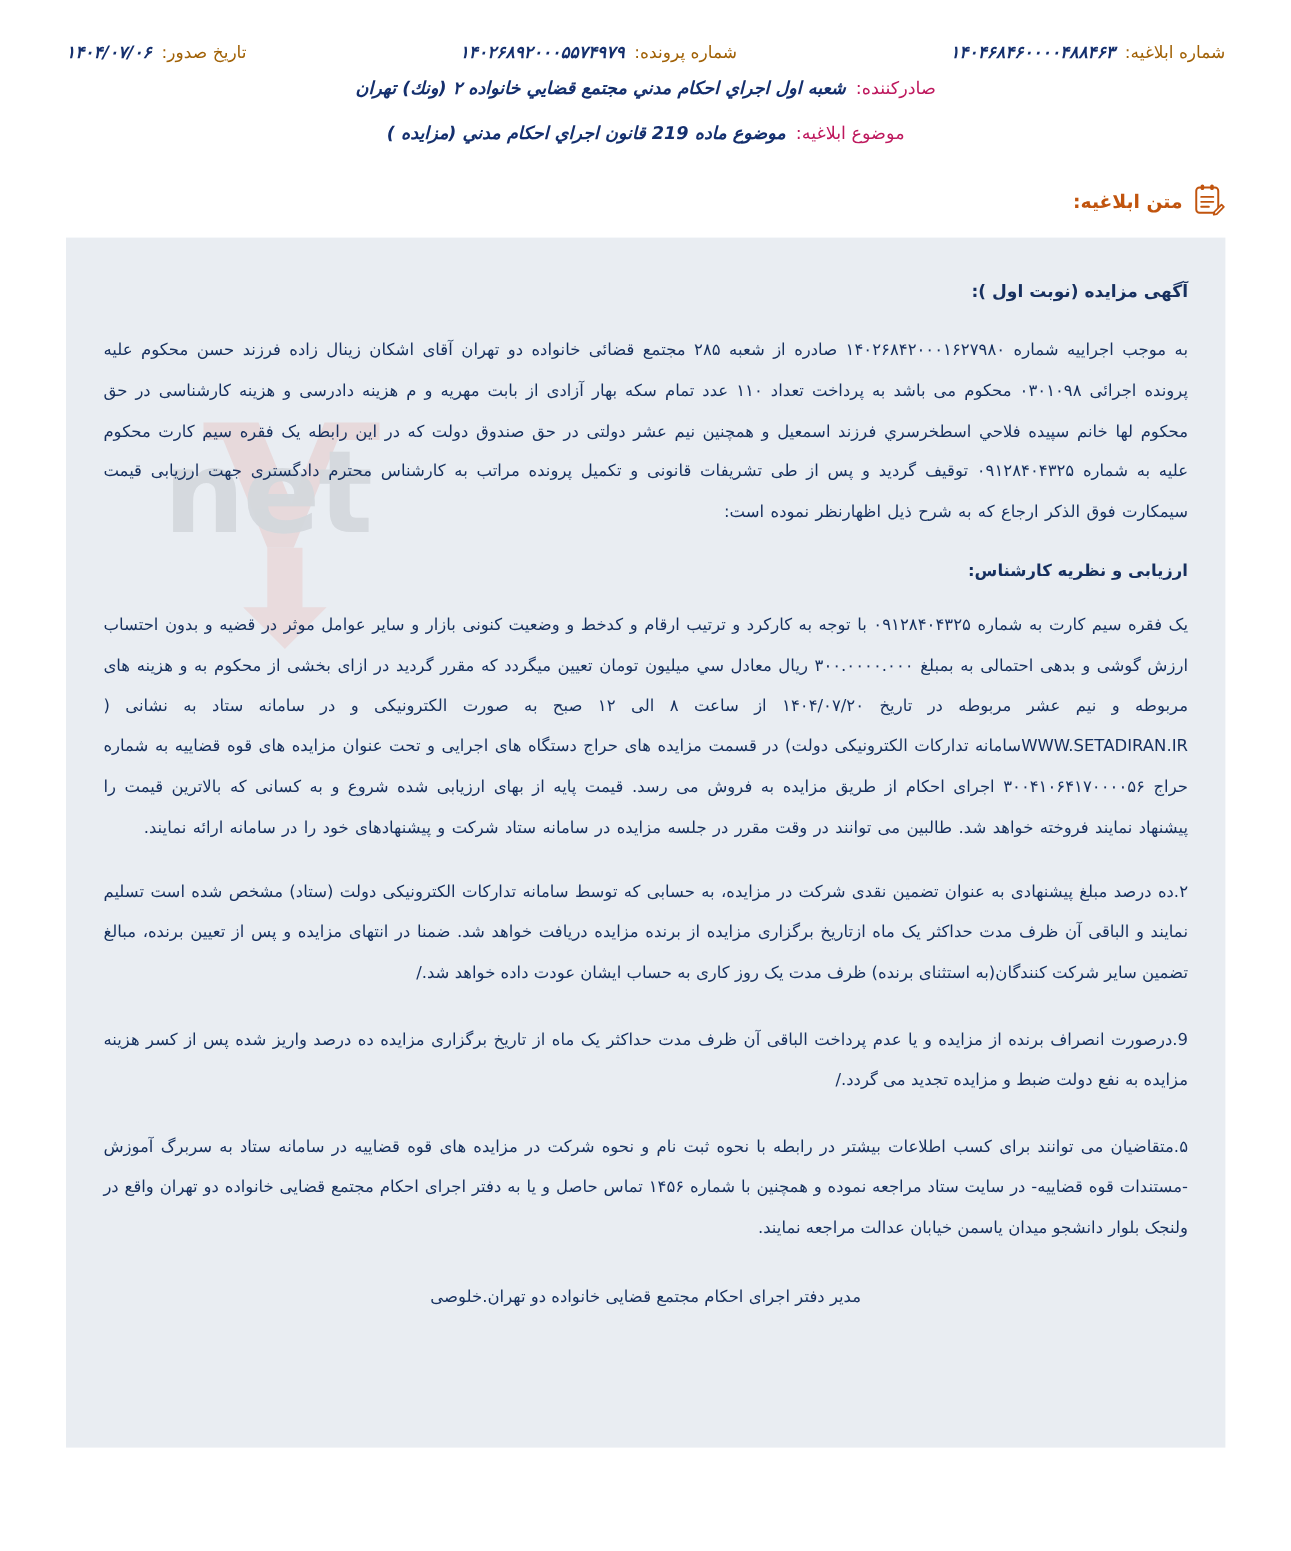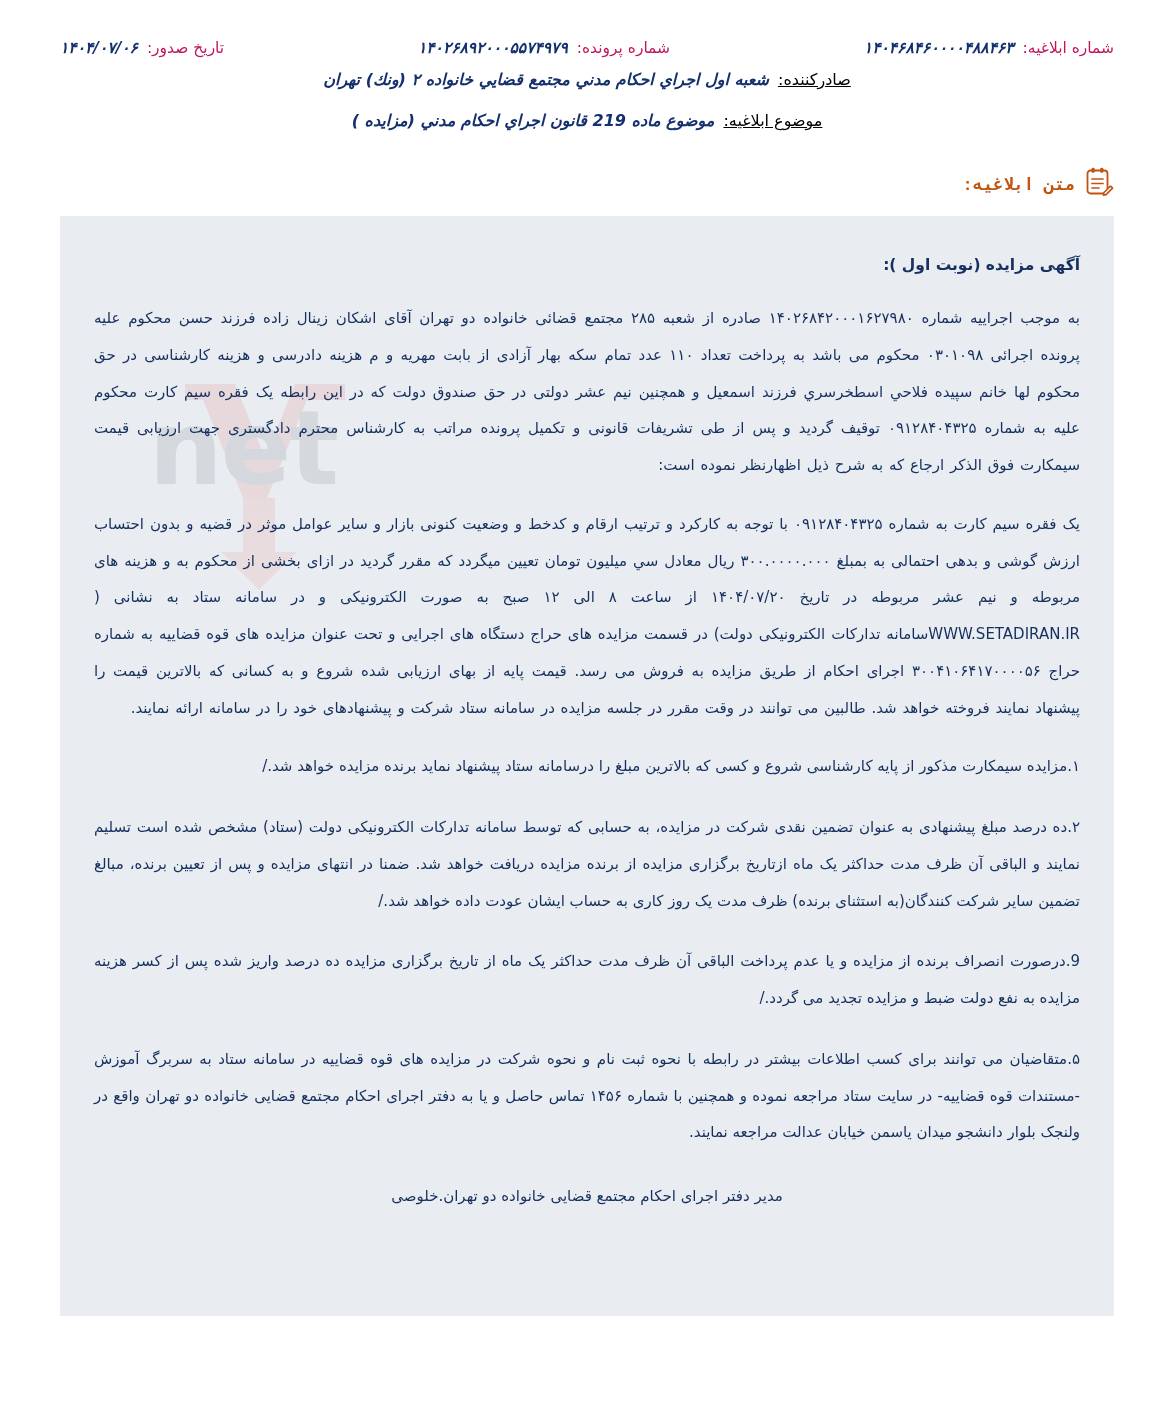--- a/index.html
+++ b/index.html
@@ -32,56 +32,55 @@
     padding-top: 48px;
     height: 38px;
   }
   .meta-cell {
     white-space: nowrap;
     font-size: 15.5px;
     color: #2b4b8c;
     letter-spacing: 0;
   }
   .meta-label {
-    color: #be185d;
+    color: #a16207;
     font-weight: normal;
   }
   .meta-value {
     color: #15306e;
     font-weight: bold;
     margin-right: 4px;
     font-style: italic;
   }
 
   .meta-line {
     padding: 0 60px;
     text-align: center;
     direction: rtl;
     font-size: 16px;
     margin-top: 22px;
   }
-  .meta-line .meta-label { color: #000000; text-decoration: underline; }
+  .meta-line .meta-label { color: #be185d; }
   .meta-line .meta-value { color: #15306e; font-weight: bold; }
 
   
   .section-head {
     display: flex;
     flex-direction: row;
     align-items: center;
     justify-content: flex-start;
     gap: 9px;
     padding: 0 60px;
     margin-top: 36px;
     direction: rtl;
   }
   .section-head-title {
     color: #c1540e;
     font-weight: bold;
     font-size: 17px;
-    font-family: Liberation Mono, monospace;
   }
   .doc-icon { display: block; }
 
   
   .body-panel {
     position: relative;
     margin: 14px 60px 0 60px;
     background: #e9edf2;
     padding: 30px 34px 46px 34px;
     direction: rtl;
@@ -197,25 +196,25 @@
         </g>
       </svg>
     </div>
 
     <div class="body-content">
 
       <p class="ad-title">آگهی مزایده (نوبت  اول ):</p>
 
       <p class="para">به موجب اجراییه شماره  ۱۴۰۲۶۸۴۲۰۰۰۱۶۲۷۹۸۰  صادره از شعبه ۲۸۵  مجتمع قضائی خانواده دو تهران آقای اشکان زینال زاده  فرزند  حسن  محکوم علیه پرونده اجرائی ۰۳۰۱۰۹۸  محکوم می باشد به پرداخت تعداد  ۱۱۰  عدد تمام سکه بهار آزادی از بابت مهریه و م  هزینه دادرسی و  هزینه کارشناسی در حق محکوم لها خانم سپیده فلاحي اسطخرسري  فرزند  اسمعیل    و همچنین  نیم عشر دولتی در حق صندوق دولت که در این رابطه یک فقره سیم کارت محکوم علیه به شماره  ۰۹۱۲۸۴۰۴۳۲۵  توقیف گردید و پس از طی تشریفات قانونی و تکمیل پرونده مراتب به کارشناس محترم دادگستری جهت ارزیابی قیمت سیمکارت فوق الذکر ارجاع که به شرح ذیل اظهارنظر نموده است:</p>
 
+      <p class="sub-head">ارزیابی و نظریه کارشناس:</p>
 
       <p class="para">یک فقره سیم کارت به شماره  ۰۹۱۲۸۴۰۴۳۲۵    با توجه به کارکرد و ترتیب ارقام و کدخط و وضعیت کنونی بازار و سایر عوامل موثر در قضیه و بدون احتساب ارزش گوشی و بدهی احتمالی به بمبلغ ۳۰۰.۰۰۰۰.۰۰۰ ریال معادل سي میلیون تومان  تعیین میگردد که مقرر گردید در ازای بخشی از محکوم به و هزینه های مربوطه و نیم عشر مربوطه در تاریخ ۱۴۰۴/۰۷/۲۰  از ساعت ۸ الی   ۱۲   صبح به صورت الکترونیکی و در سامانه ستاد به نشانی ( WWW.SETADIRAN.IRسامانه تدارکات الکترونیکی دولت) در قسمت مزایده های حراج دستگاه های اجرایی و تحت عنوان مزایده های قوه قضاییه به شماره حراج ۳۰۰۴۱۰۶۴۱۷۰۰۰۰۵۶  اجرای احکام از طریق مزایده به فروش می رسد. قیمت پایه از بهای ارزیابی شده شروع و به کسانی که بالاترین قیمت را پیشنهاد نمایند فروخته خواهد شد. طالبین می توانند در وقت مقرر در جلسه مزایده در سامانه ستاد شرکت و پیشنهادهای خود را در سامانه ارائه نمایند.</p>
 
 
-      <p class="list-item">۱.مزایده سیمکارت مذکور از پایه کارشناسی شروع و کسی که بالاترین مبلغ را درسامانه ستاد پیشنهاد نماید برنده مزایده خواهد شد./</p>
       <p class="list-item">۲.ده درصد مبلغ پیشنهادی به عنوان تضمین نقدی شرکت در مزایده، به حسابی که توسط سامانه تدارکات الکترونیکی دولت (ستاد) مشخص شده است تسلیم نمایند و الباقی آن ظرف مدت حداکثر یک ماه ازتاریخ برگزاری مزایده از برنده مزایده دریافت خواهد شد. ضمنا در انتهای مزایده و پس از تعیین برنده، مبالغ تضمین سایر شرکت کنندگان(به استثنای برنده) ظرف مدت یک روز کاری به حساب ایشان عودت داده خواهد شد./</p>
       <p class="list-item">9.درصورت انصراف برنده از مزایده و یا عدم پرداخت الباقی آن ظرف مدت حداکثر یک ماه از تاریخ برگزاری مزایده ده درصد واریز شده پس از کسر هزینه مزایده به نفع دولت ضبط و مزایده تجدید می گردد./</p>
       <p class="list-item">۵.متقاضیان می توانند برای کسب اطلاعات بیشتر در رابطه با نحوه ثبت نام و نحوه شرکت در مزایده های قوه قضاییه در سامانه ستاد به سربرگ آموزش -مستندات قوه قضاییه- در سایت ستاد مراجعه نموده و همچنین با شماره ۱۴۵۶ تماس حاصل و یا به دفتر اجرای احکام مجتمع قضایی خانواده دو تهران واقع در ولنجک بلوار دانشجو میدان یاسمن خیابان عدالت مراجعه نمایند.</p>
 
       <p class="signature">مدیر دفتر اجرای احکام مجتمع قضایی خانواده دو تهران.خلوصی</p>
 
     </div>
   </div>
 
 </div>

